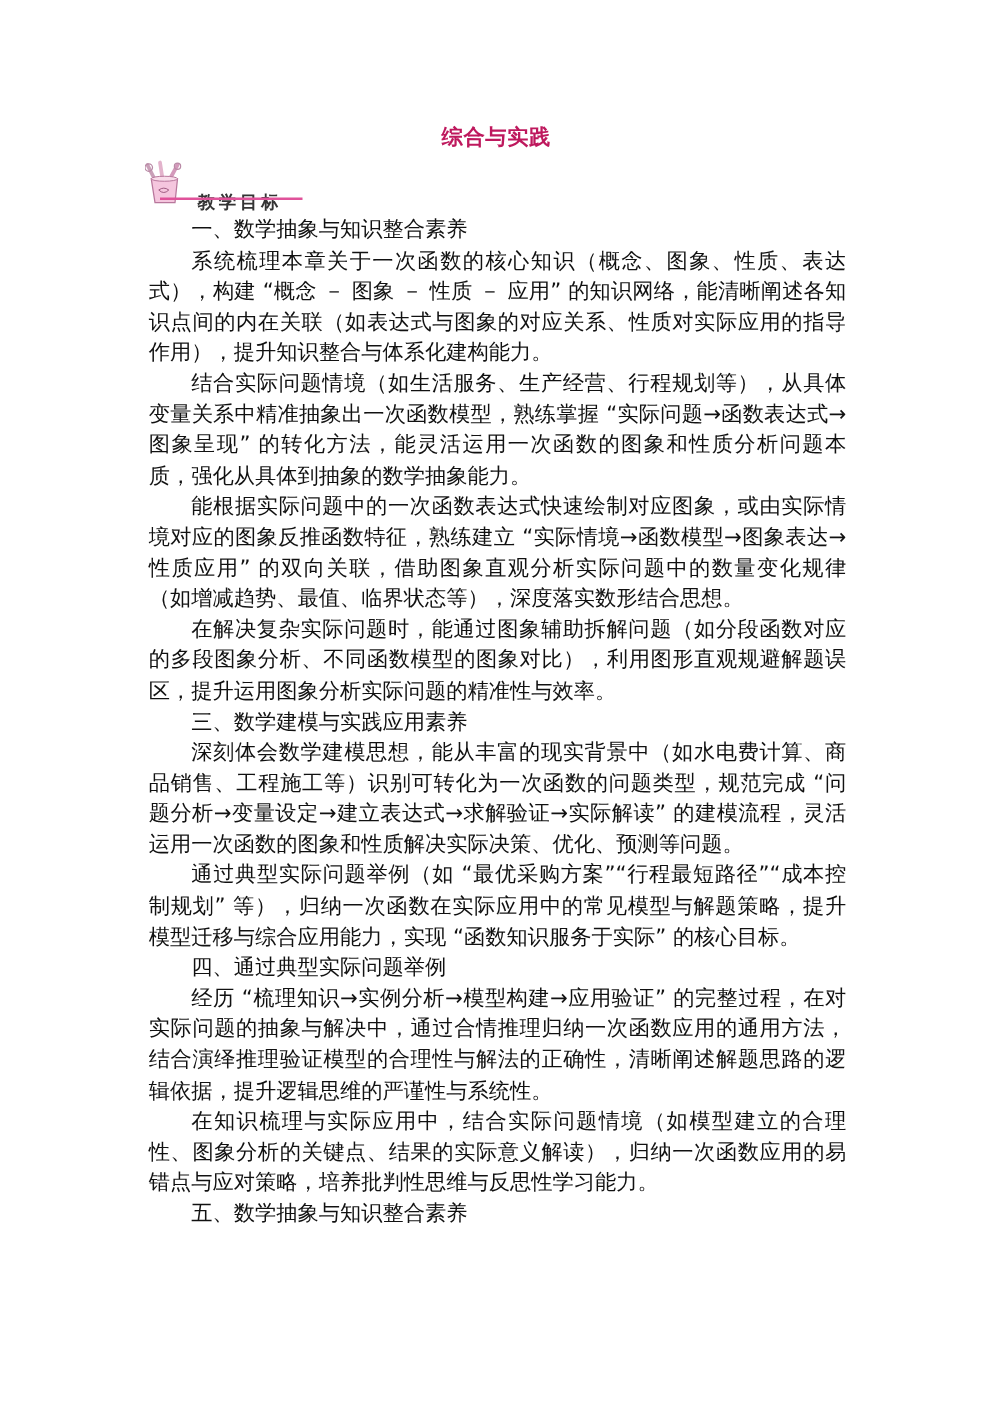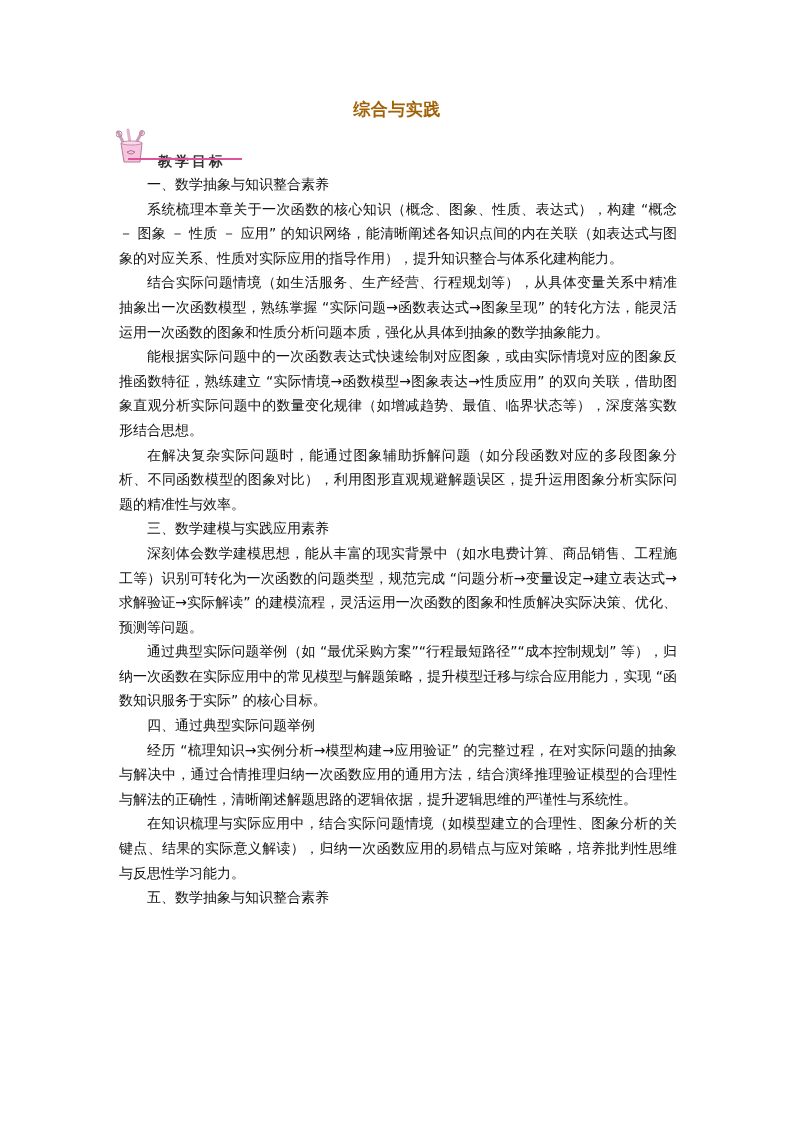--- a/index.html
+++ b/index.html
@@ -16,21 +16,21 @@
       color: #111111;
     }
     .page-title {
       position: absolute;
       top: 98px;
       left: 0;
       width: 794px;
       text-align: center;
       font-size: 17px;
       font-weight: bold;
-      color: #a16207;
+      color: #be185d;
       letter-spacing: 0.5px;
       font-family: "DejaVu Serif", "Liberation Serif", serif;
     }
     .badge {
       position: absolute;
       top: 128px;
       left: 116px;
       width: 128px;
       height: 36px;
     }
@@ -56,21 +56,21 @@
       top: 30px;
       width: 114px;
       height: 2px;
       background: #e0529a;
     }
     .content {
       position: absolute;
       top: 172px;
       left: 119px;
       width: 558px;
-      font-size: 14px;
+      font-size: 17px;
       line-height: 24.6px;
     }
     .content p {
       margin: 0;
       text-indent: 2em;
       text-align: justify;
     }
     .content .heading {
       text-indent: 2em;
     }

